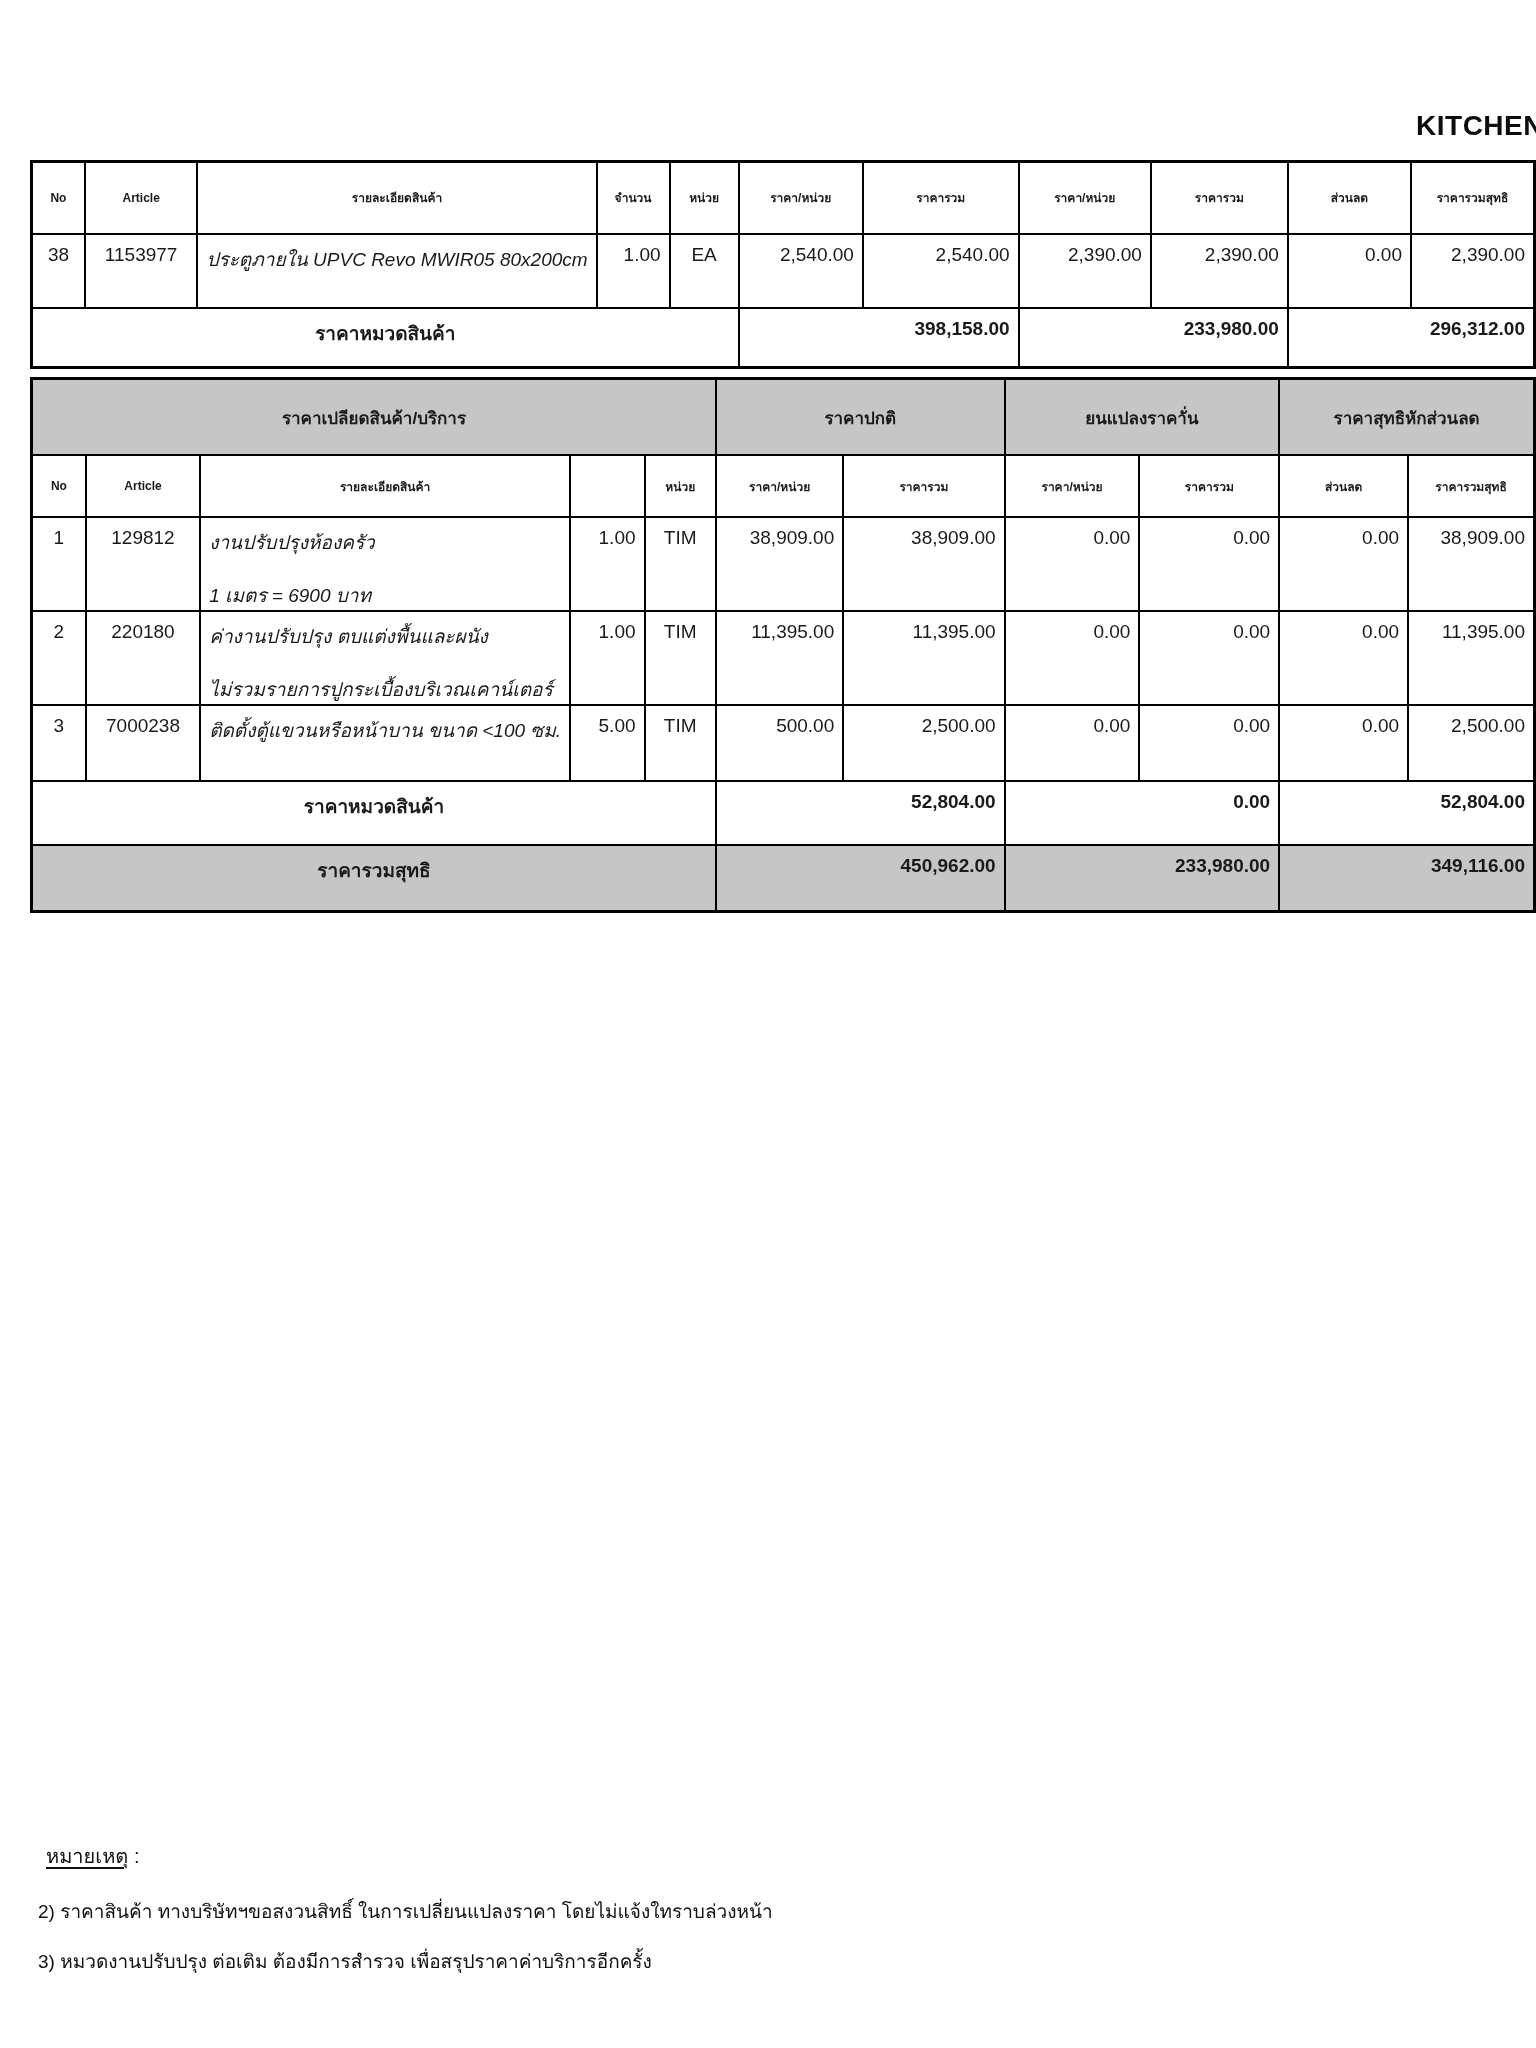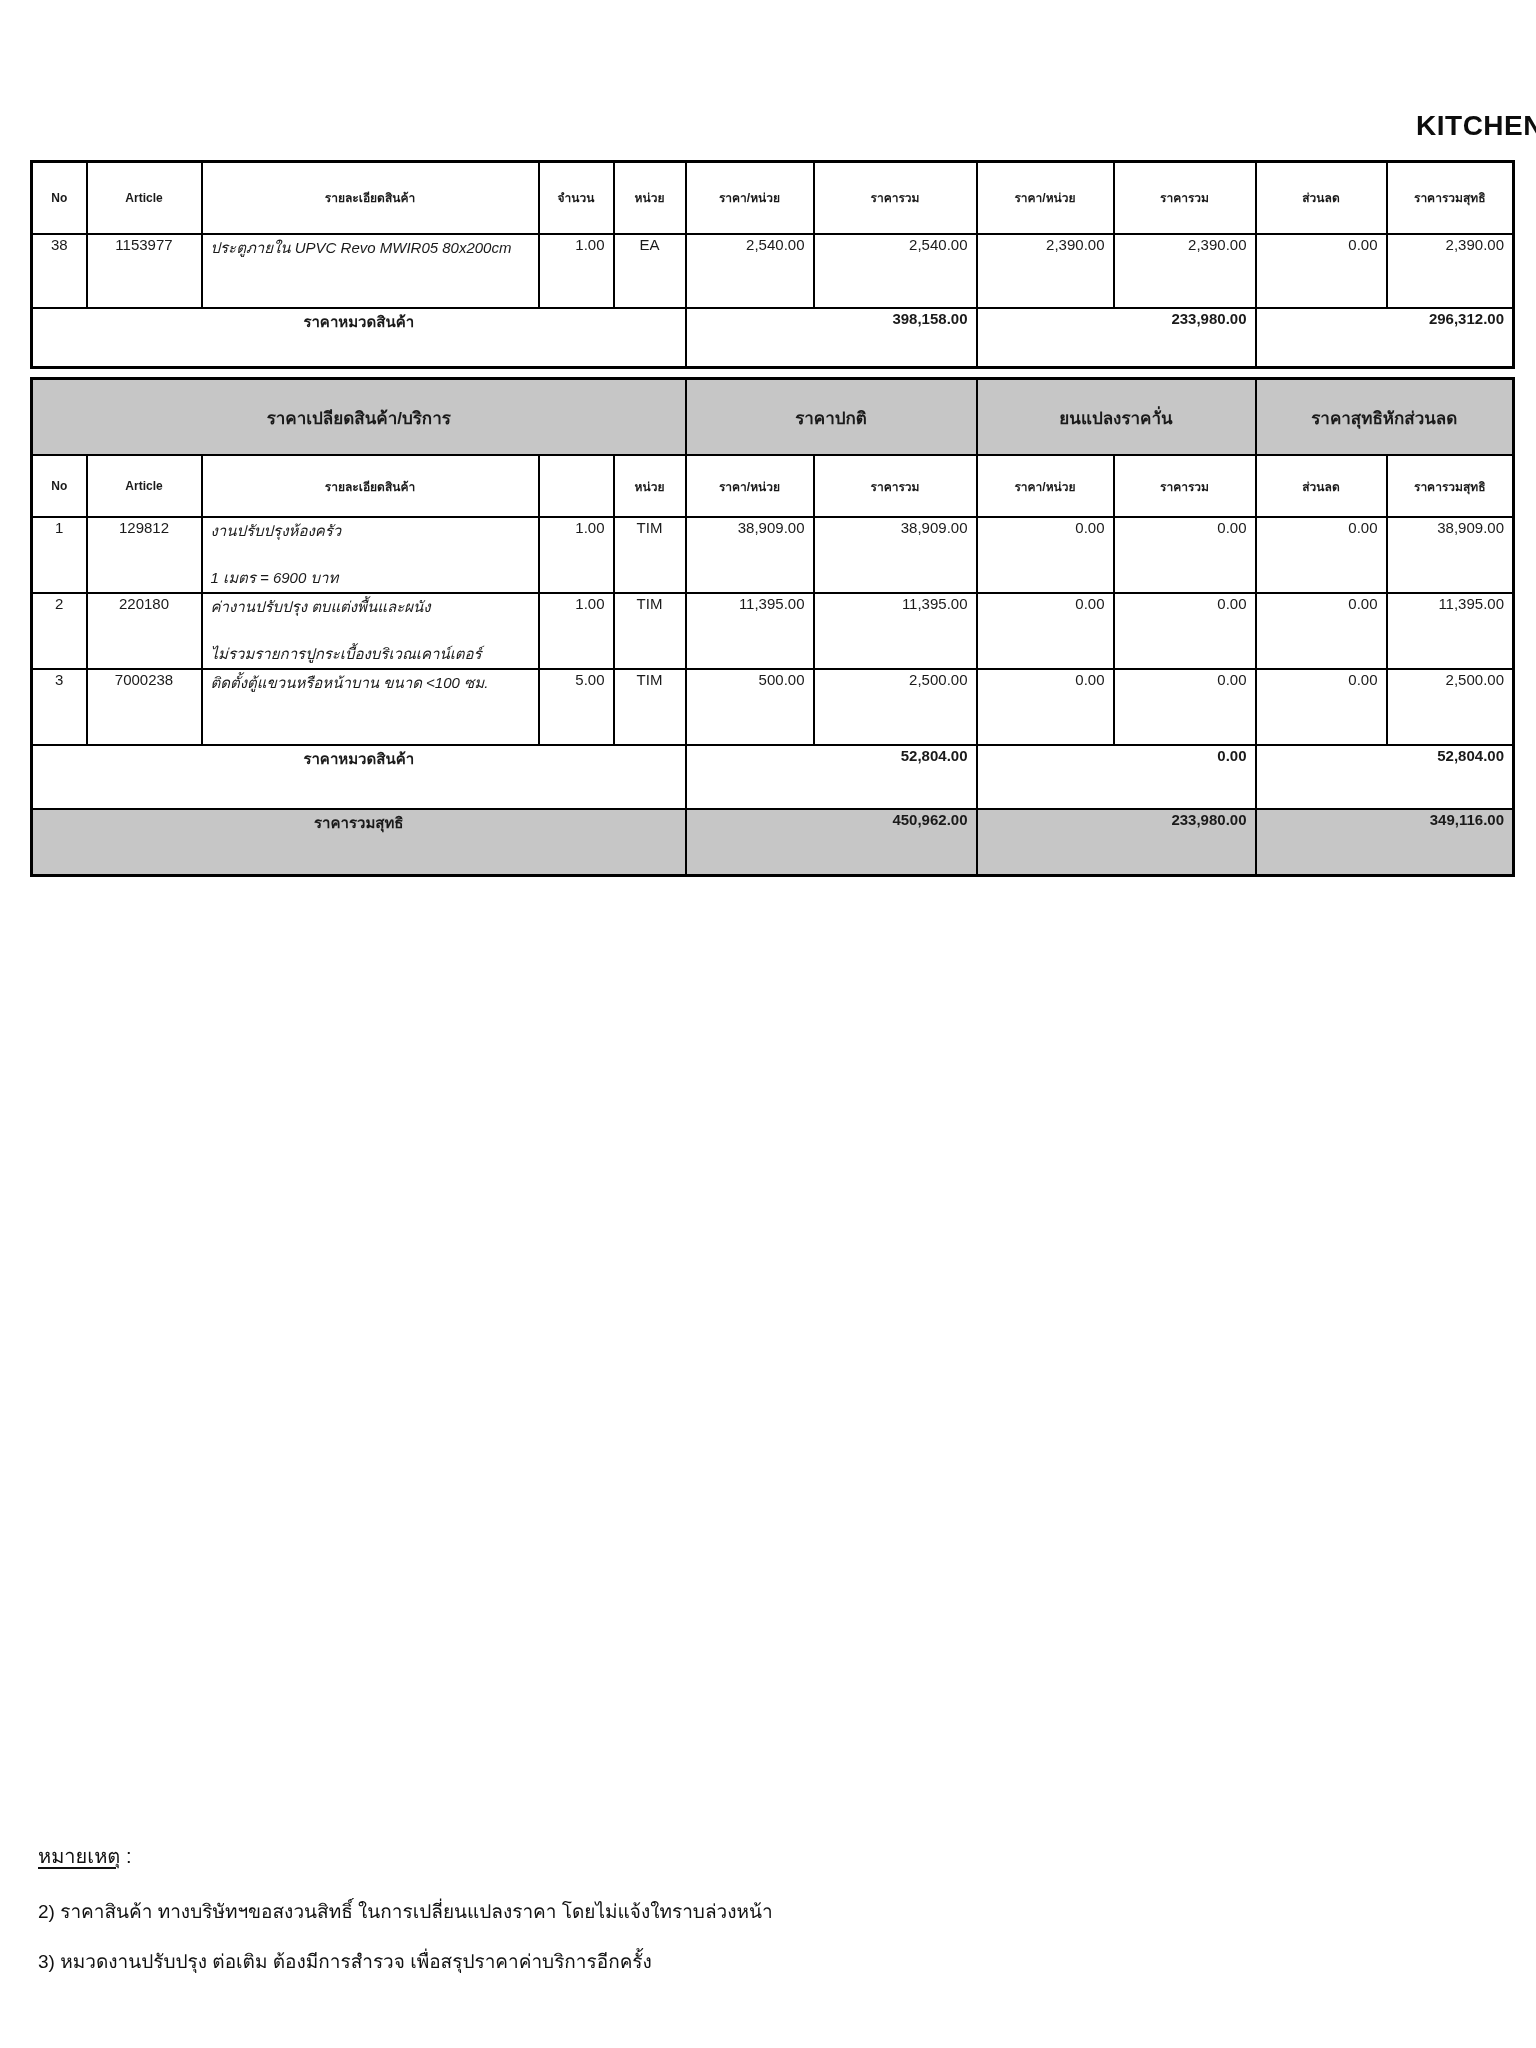--- a/index.html
+++ b/index.html
@@ -13,39 +13,39 @@
   }
   table.tbl{
     border-collapse:collapse;table-layout:fixed;position:absolute;left:30px;
     border:3px solid #000;
   }
   .tbl th,.tbl td{border:2px solid #000;overflow:hidden;}
   .tbl th{
     font-weight:bold;font-size:12px;text-align:center;vertical-align:middle;
     padding:4px 3px;background:#ffffff;
   }
-  .tbl td{font-size:15px;vertical-align:top;padding:1px 8px 0 8px;background:#ffffff;}
+  .tbl td{font-size:19px;vertical-align:top;padding:9px 8px 0 8px;background:#ffffff;}
   .num{text-align:right;}
   .ctr{text-align:center;}
   .desc{text-align:left;white-space:nowrap;padding-left:6px;font-size:14.5px;font-style:italic;}
   .desc .line2{margin-top:23px;}
   .grey{background:#c6c6c6 !important;}
   .band th{font-size:17px;height:66px;}
   .sub-label{font-weight:bold;text-align:center;font-size:16px;padding-top:12px;}
   .sub-num{font-weight:bold;text-align:right;}
   .rh1{height:72px;}
   .rrow38{height:74px;}
   .rsub{height:60px;}
   .rh2{height:62px;}
   .ritem{height:76px;}
   .rsub2{height:64px;}
   .rtot{height:66px;}
   .notes{position:absolute;left:38px;top:1840px;font-size:19px;color:#111;}
   .notes-heading{margin-bottom:24px;font-size:20px;}
-  .notes-heading .word{text-decoration:underline;text-underline-offset:4px;}
+  .notes-heading .word{text-decoration:underline;text-underline-offset:4px;margin-left:8px;}
   .note-item{margin-bottom:20px;}
 </style>
 </head>
 <body>
 
 <div class="page-title">KITCHEN</div>
 
 <table class="tbl" id="tableA" style="top:160px;">
   <colgroup>
     <col style="width:55px">

